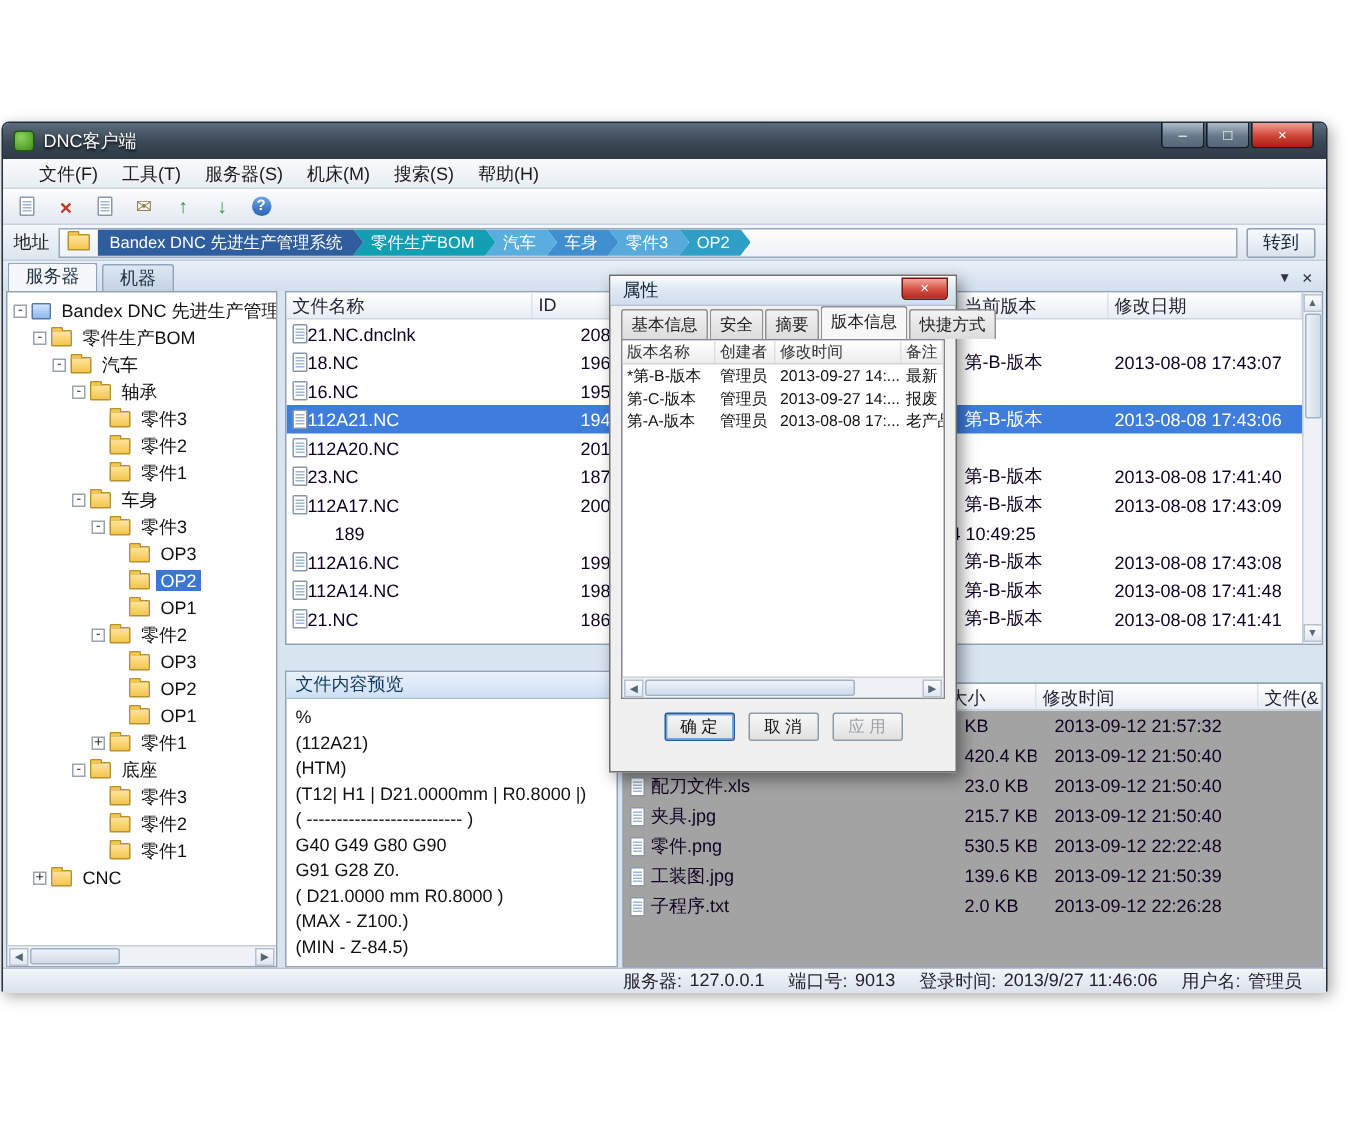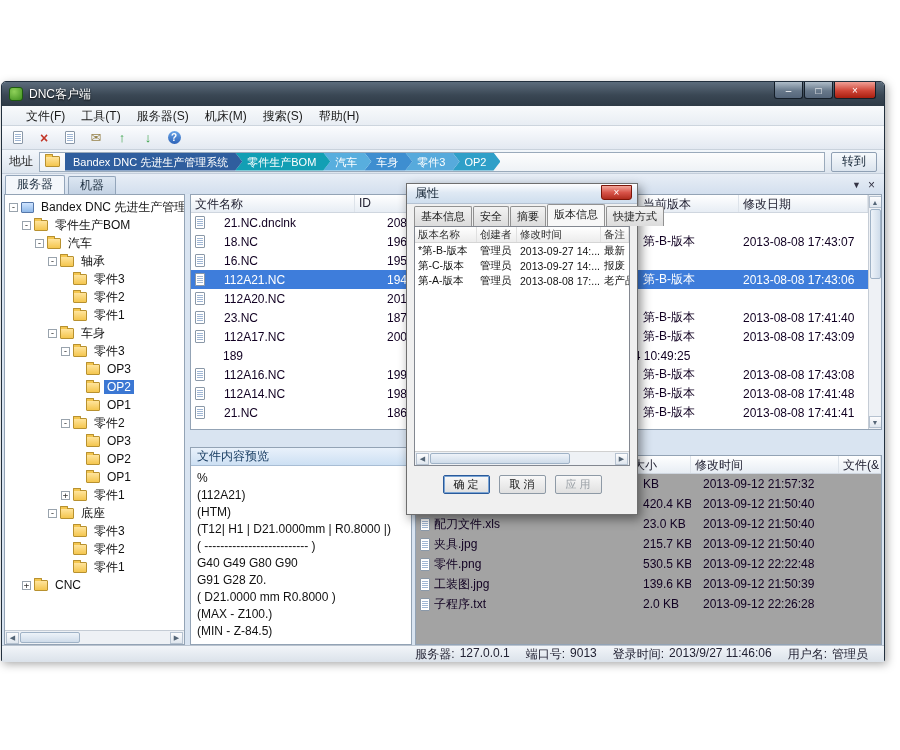--- a/index.html
+++ b/index.html
@@ -93,21 +93,21 @@
 
   
   .filelist { height:236px; flex:none; background:#fff; border:1px solid #93a3b5; display:flex; overflow:hidden; }
   .fl-main { flex:1; min-width:0; display:flex; flex-direction:column; }
   .fl-header,.at-header { display:flex; height:18px; flex:none; background:linear-gradient(#ffffff,#e7edf4); border-bottom:1px solid #cfd6df; }
   .fh,.ah { font-size:12px; color:#223; padding:1px 4px; border-right:1px solid #dde3ea; overflow:hidden; white-space:nowrap; }
   .w-name{width:164px;} .w-id{width:58px;} .w-mid{width:226px;} .w-ver{width:100px;} .w-date{flex:1;}
   .frow { display:flex; height:19px; align-items:center; font-size:12px; color:#102; }
   .frow.sel { background:#3e7ddb; color:#fff; }
   .fc { height:19px; display:flex; align-items:center; padding:0 4px; overflow:hidden; white-space:nowrap; }
-  .fc.w-name { gap:19px; }
+  .fc.w-name { gap:0; }
   .fc.num { justify-content:flex-end; padding-right:6px; }
   .icon-doc { width:10px; height:13px; flex:none; background:#fff; border:1px solid #8a98a8; border-radius:1px; position:relative; }
   .icon-doc::before { content:''; position:absolute; left:1px; top:2px; right:1px; height:1px; background:#9fb6d4;
                       box-shadow:0 2px 0 #9fb6d4, 0 4px 0 #9fb6d4, 0 6px 0 #9fb6d4; }
 
   
   .bottom-area { margin-top:17px; flex:1; min-height:0; display:flex; }
   .preview { width:222px; flex:none; background:#fff; border:1px solid #93a3b5; display:flex; flex-direction:column; overflow:hidden; }
   .panel-header { height:18px; flex:none; line-height:17px; padding-left:6px; font-size:12px; color:#13385e;
                   background:linear-gradient(#e9f1fb,#cde0f3); border-bottom:1px solid #a8bdd4; }

